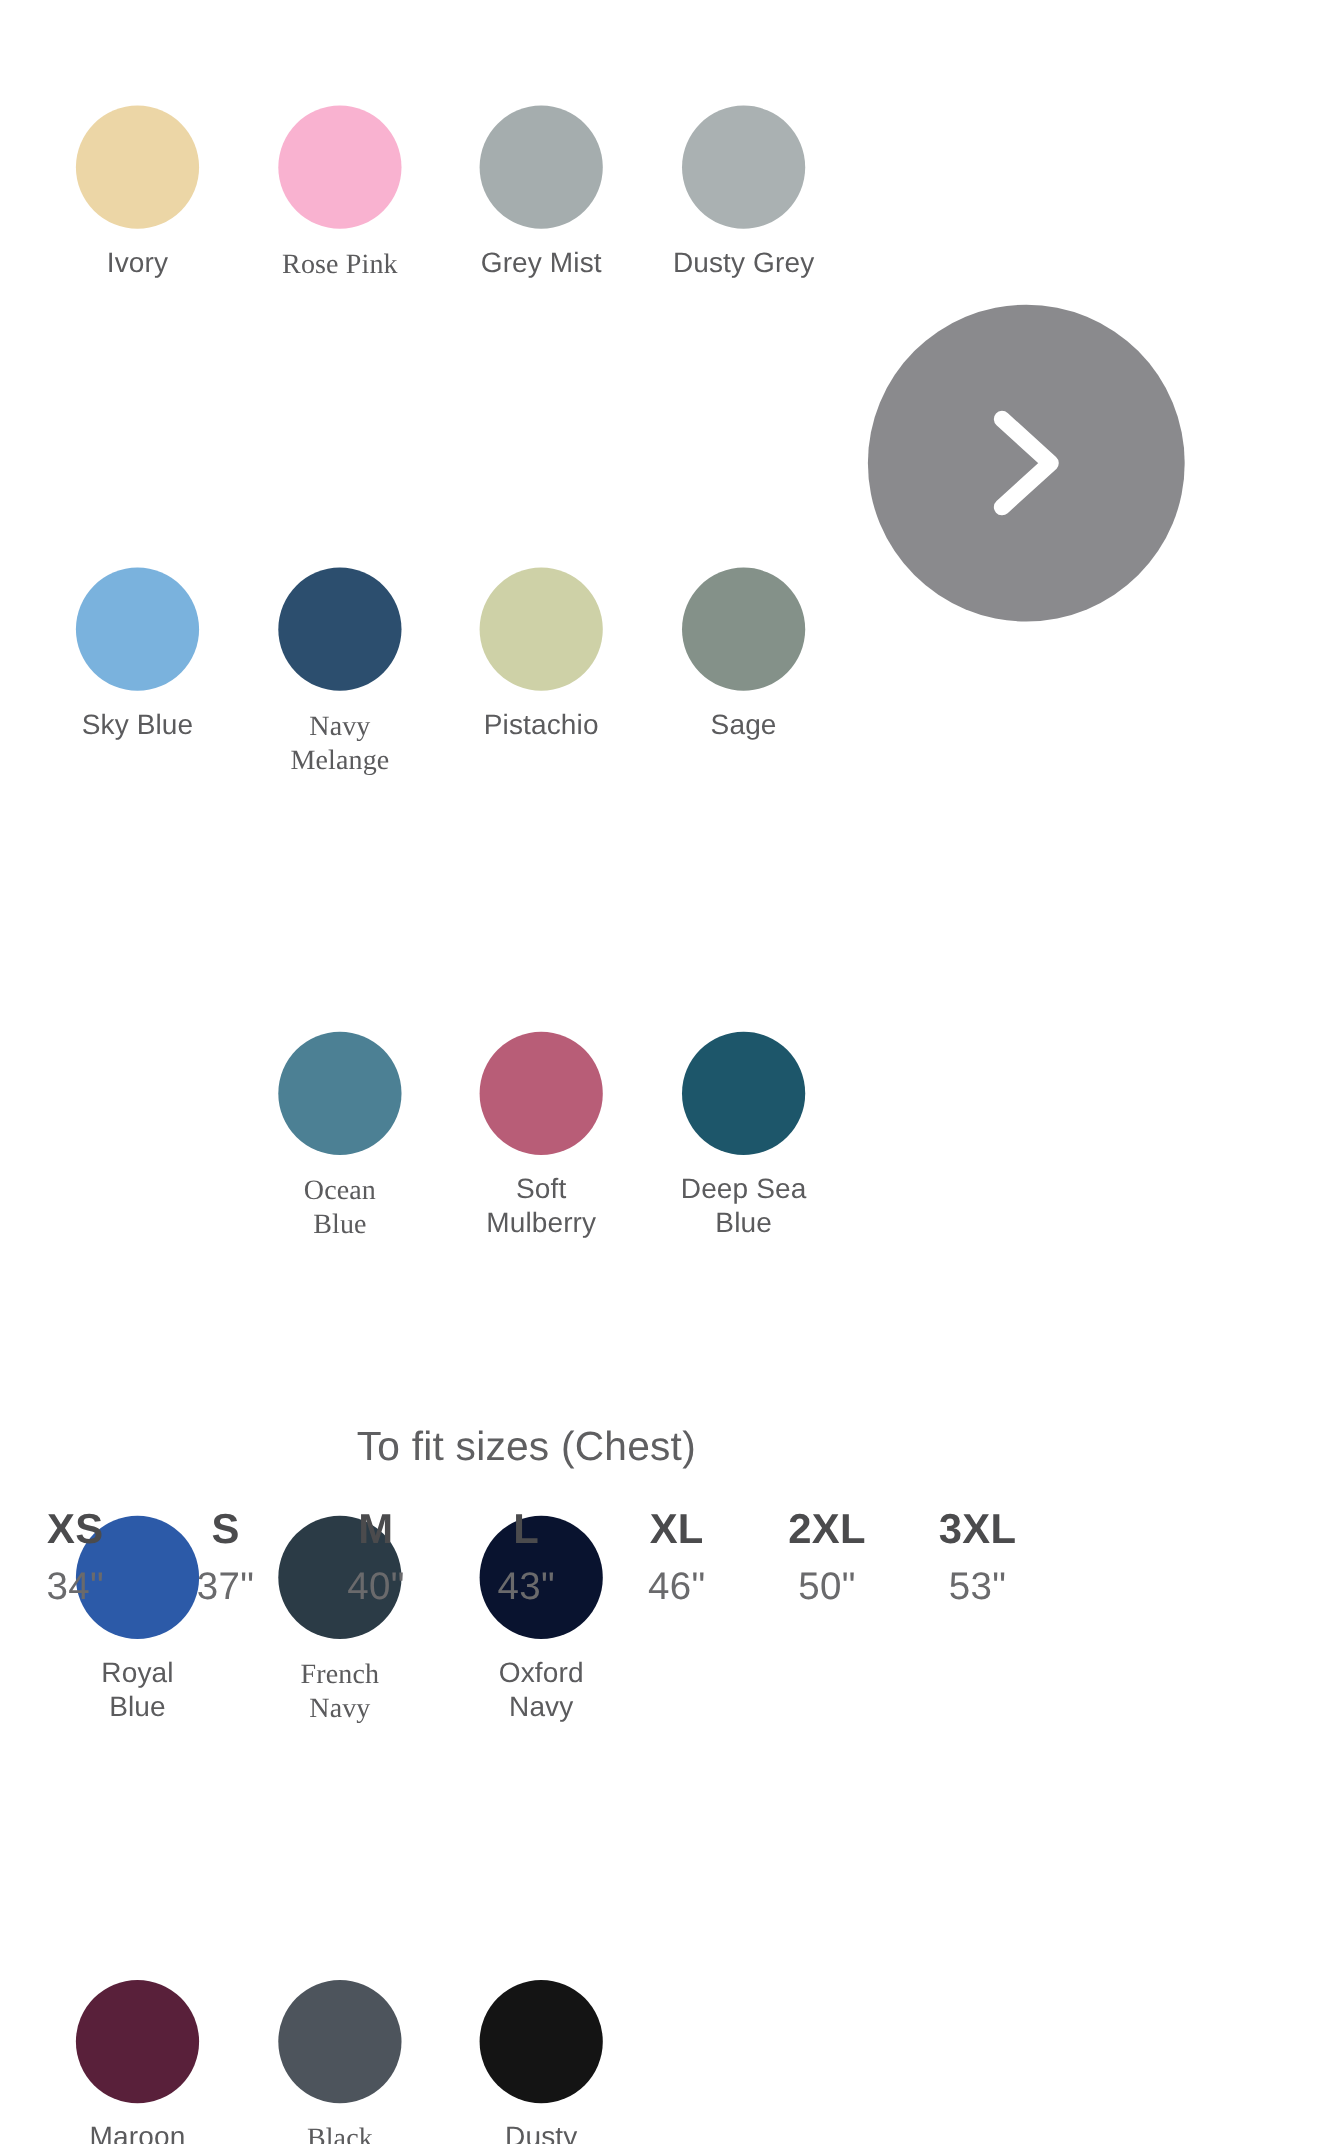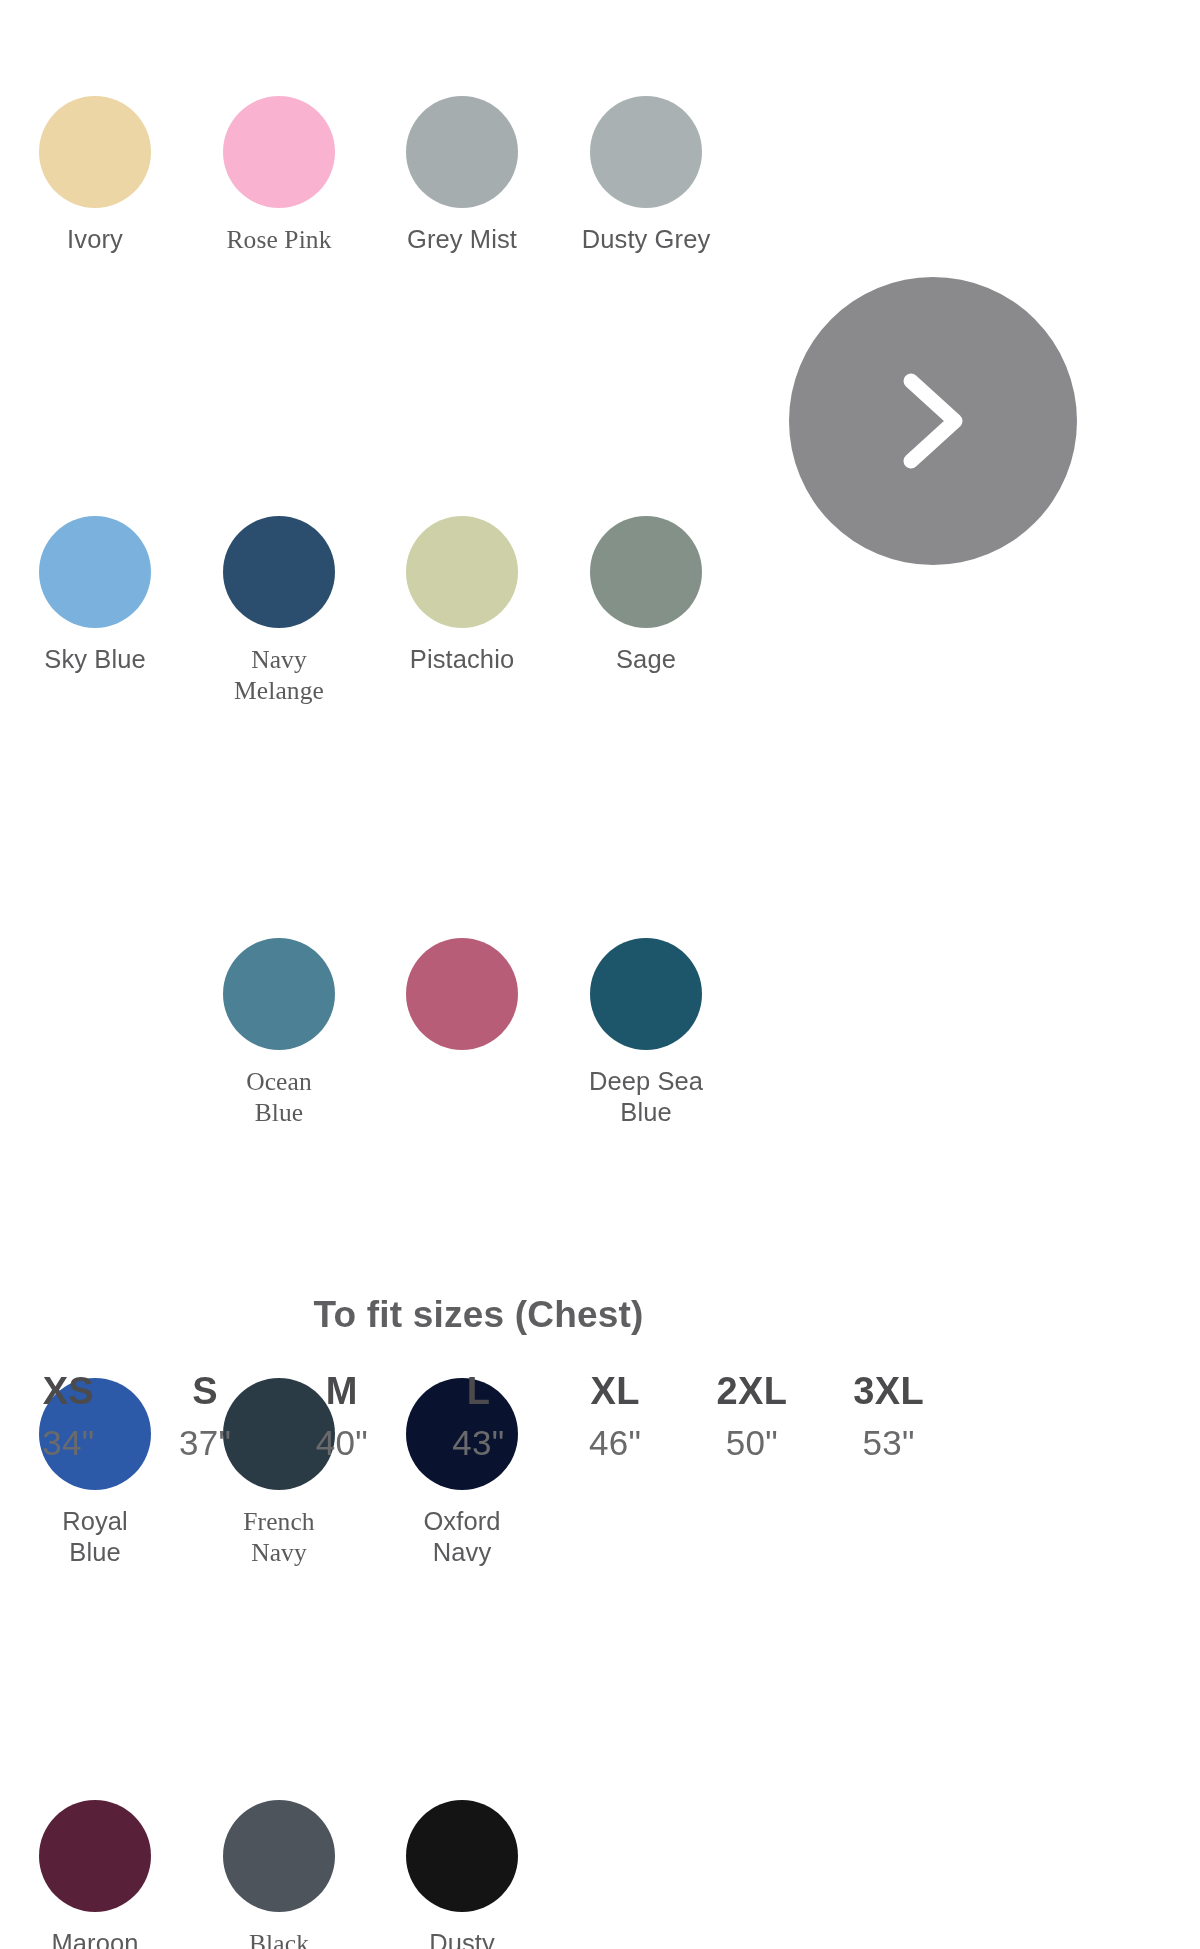--- a/index.html
+++ b/index.html
@@ -24,20 +24,21 @@
     background: #ffffff;
     overflow: hidden;
   }
 
   
   .swatch-grid {
     position: absolute;
     left: 0px;
     top: 96px;
     width: 760px;
+    padding-left: 30px;
   }
   .swatch-row {
     position: relative;
     height: 210px;
   }
   .swatch {
     position: absolute;
     width: 184px;
     text-align: center;
     top: 0;
@@ -100,21 +101,21 @@
   .size-chart {
     position: absolute;
     left: 0;
     top: 1292px;
     width: 957px;
   }
   .size-title {
     text-align: center;
     font-size: 37px;
     line-height: 46px;
-    font-weight: 700;
+    font-weight: 400;
     color: #5f5f61;
     letter-spacing: 0.2px;
   }
   .size-table {
     margin-top: 32px;
     width: 100%;
     border-collapse: collapse;
     table-layout: fixed;
   }
   .size-table th {
@@ -181,20 +182,22 @@
     </div>
 
     <div class="swatch-row row-2">
       <div class="swatch col-1">
         <span class="dot" style="background: rgb(76, 128, 148);"></span>
         <span class="cname">Ocean
 Blue</span>
       </div>
       <div class="swatch col-2">
         <span class="dot" style="background: rgb(184, 93, 119);"></span>
+        <span class="cname">Soft
+Mulberry</span>
       </div>
       <div class="swatch col-3">
         <span class="dot" style="background: rgb(29, 86, 106);"></span>
         <span class="cname">Deep Sea
 Blue</span>
       </div>
     </div>
 
     <div class="swatch-row row-3">
       <div class="swatch col-0">

